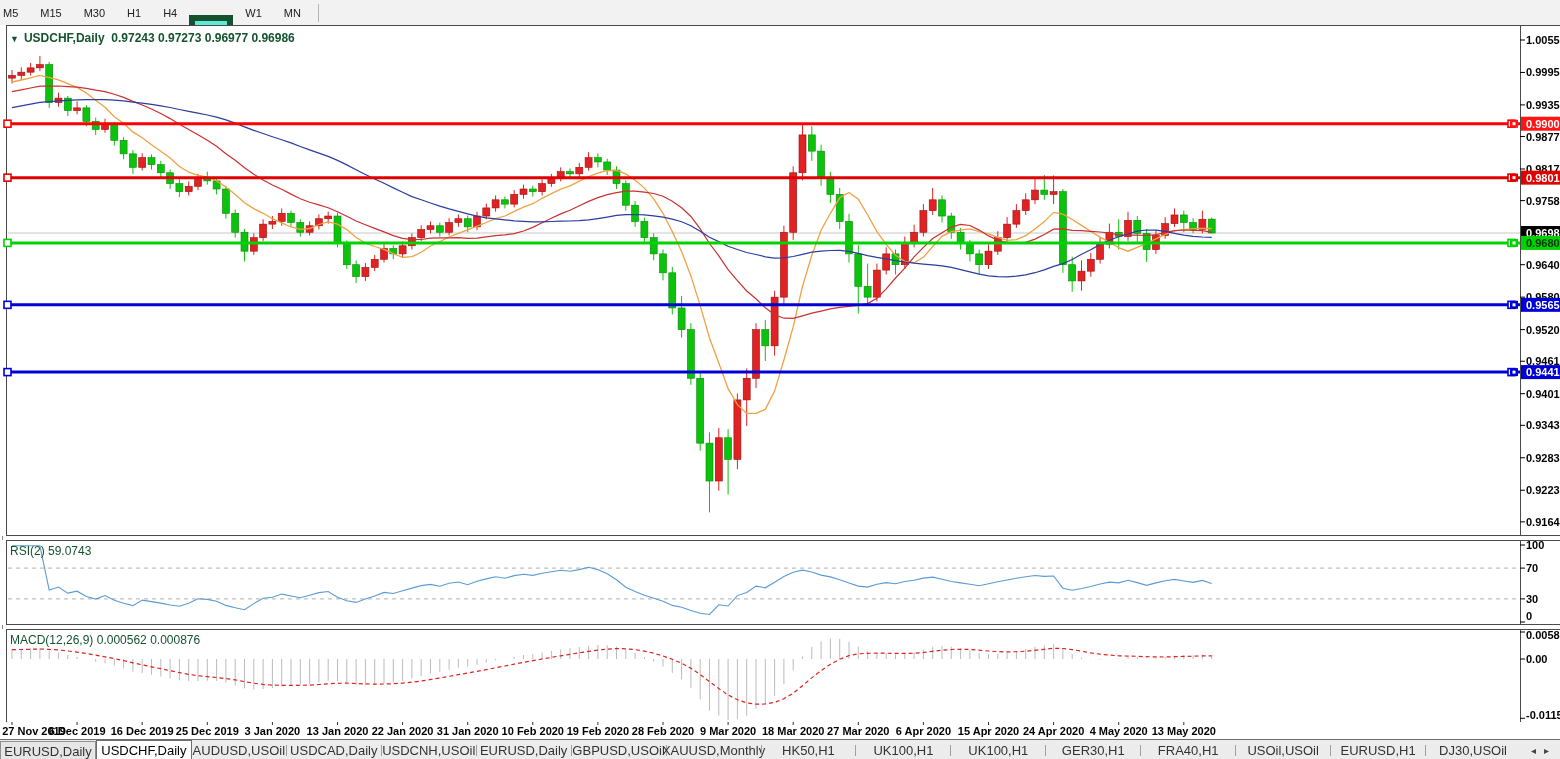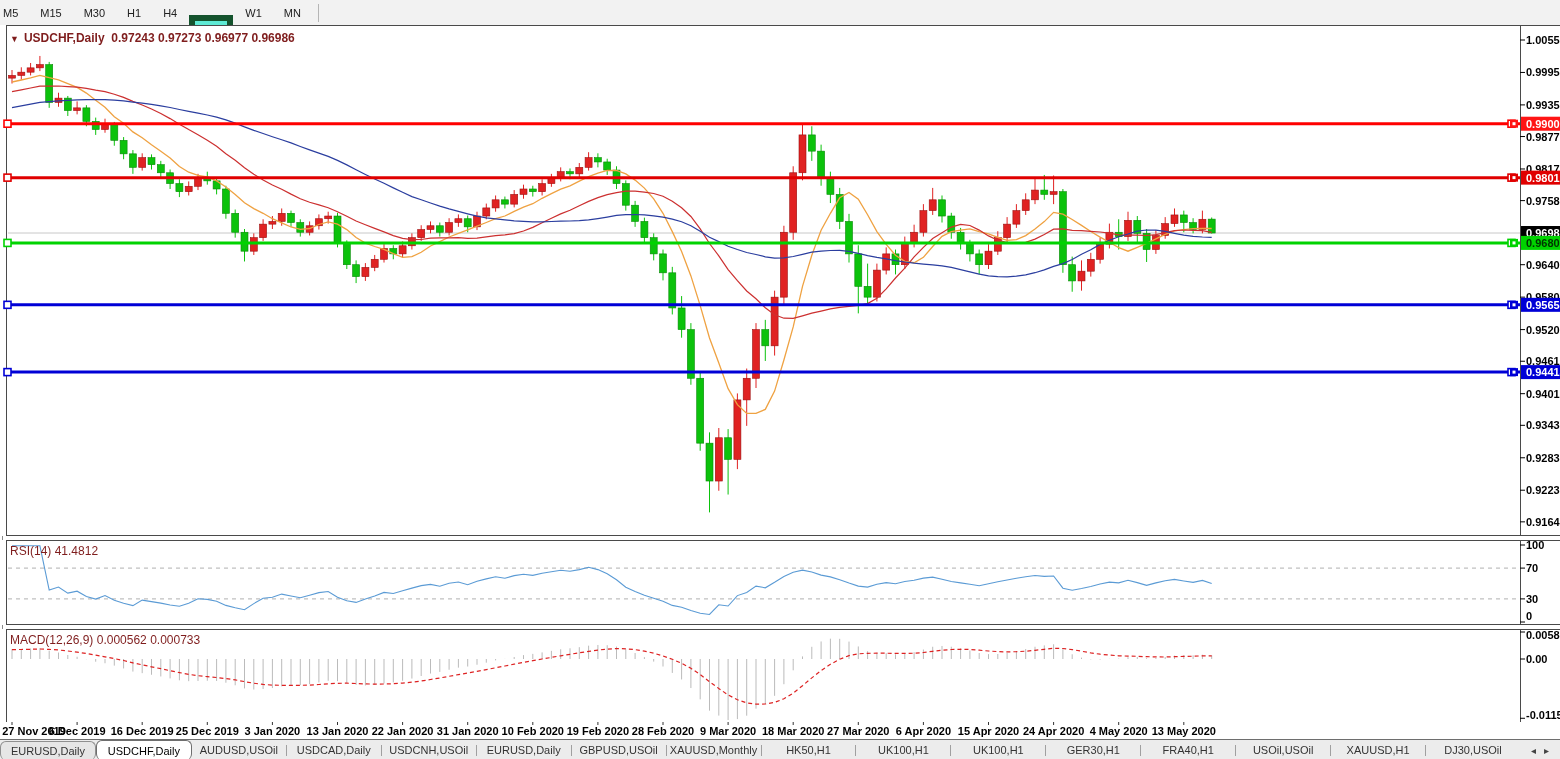--- a/index.html
+++ b/index.html
@@ -9,30 +9,30 @@
   #toolbar{position:absolute;left:0;top:0;width:1560px;height:25px;background:#f2f2f2;
            border-bottom:1px solid #9a9a9a;display:flex;align-items:center;overflow:hidden;}
   .tf{font-size:11px;color:#222;padding:3px 9px;margin:0 1px;border:1px solid transparent;cursor:default;}
   .tf.active{background:#5eead4;border:6px solid #14532d;margin-top:35px;}
   .tbsep{width:1px;height:18px;background:#b5b5b5;margin:0 6px;}
   
   #chartwin{position:absolute;left:0;top:25px;width:1560px;height:714px;background:#fff;}
   #leftedge{position:absolute;left:2px;top:0;width:1px;height:714px;background:#8a8a8a;}
   svg{position:absolute;left:0;display:block;}
   
-  .ovl{position:absolute;font-size:12px;color:#7f1d1d;white-space:nowrap;}
+  .ovl{position:absolute;font-size:12px;color:#14532d;white-space:nowrap;}
   #maintitle{left:10px;top:6px;font-weight:700;}
   #maintitle .arr{font-size:9px;margin-right:5px;}
   #rsilabel{left:10px;top:519px;}
   #macdlabel{left:10px;top:608px;}
   
   #tabbar{position:absolute;left:0;top:739px;width:1560px;height:20px;background:#ececec;
           border-top:1px solid #6e6e6e;display:flex;align-items:stretch;overflow:hidden;}
-  .tab{flex:1 1 0;font-size:11px;color:#333;display:flex;align-items:center;justify-content:center;
-       white-space:nowrap;cursor:default;min-width:0;border-radius:6px;}
+  .tab{flex:1 1 0;font-size:13px;color:#333;display:flex;align-items:center;justify-content:center;
+       white-space:nowrap;cursor:default;min-width:0;}
   .tab.first{background:#e6e6e6;border:1px solid #8f8f8f;border-bottom:none;margin-top:1px;}
   .tab.active{background:#ffffff;border:1px solid #6e6e6e;border-bottom:none;margin-top:0;color:#000;}
   .tsep{width:1px;background:#a0a0a0;margin:5px 0 4px 0;flex:0 0 1px;}
   #tabarrows{flex:0 0 40px;display:flex;align-items:center;justify-content:center;gap:8px;
              font-size:10px;color:#444;}
 </style>
 </head>
 <body>
 
 <div id="root">
@@ -617,24 +617,24 @@
         <line x1="1118.7" y1="0" x2="1118.7" y2="3" stroke="#333"></line>
         <text x="1118.7" y="13" font-size="11" font-family="Liberation Sans, sans-serif" font-weight="700" fill="#000" text-anchor="middle">4 May 2020</text>
         <line x1="1183.8000000000002" y1="0" x2="1183.8000000000002" y2="3" stroke="#333"></line>
         <text x="1183.8000000000002" y="13" font-size="11" font-family="Liberation Sans, sans-serif" font-weight="700" fill="#000" text-anchor="middle">13 May 2020</text>
       </svg>
 
     <div class="ovl" id="maintitle">
       <span class="arr">▼</span><span>USDCHF,Daily</span>&nbsp;&nbsp;<span>0.97243 0.97273 0.96977 0.96986</span>
     </div>
     <div class="ovl" id="rsilabel">
-      <span>RSI(14)</span>&nbsp;<span>41.4812</span>
+      <span>RSI(2)</span>&nbsp;<span>59.0743</span>
     </div>
     <div class="ovl" id="macdlabel">
-      <span>MACD(12,26,9)</span>&nbsp;<span>0.000562</span>&nbsp;<span>0.000733</span>
+      <span>MACD(12,26,9)</span>&nbsp;<span>0.000562</span>&nbsp;<span>0.000876</span>
     </div>
   </div>
 
   <div id="tabbar">
       <div class="tab first">EURUSD,Daily</div>
       <div class="tab active">USDCHF,Daily</div>
       <div class="tab">AUDUSD,USOil</div>
       <div class="tsep"></div>
       <div class="tab">USDCAD,Daily</div>
       <div class="tsep"></div>
@@ -651,21 +651,21 @@
       <div class="tab">UK100,H1</div>
       <div class="tsep"></div>
       <div class="tab">UK100,H1</div>
       <div class="tsep"></div>
       <div class="tab">GER30,H1</div>
       <div class="tsep"></div>
       <div class="tab">FRA40,H1</div>
       <div class="tsep"></div>
       <div class="tab">USOil,USOil</div>
       <div class="tsep"></div>
-      <div class="tab">XAUUSD,H1</div>
+      <div class="tab">EURUSD,H1</div>
       <div class="tsep"></div>
       <div class="tab">DJ30,USOil</div>
       <div id="tabarrows">
         <span>◂</span>
         <span>▸</span>
       </div>
     </div>
 </div>
 
 </body></html>

